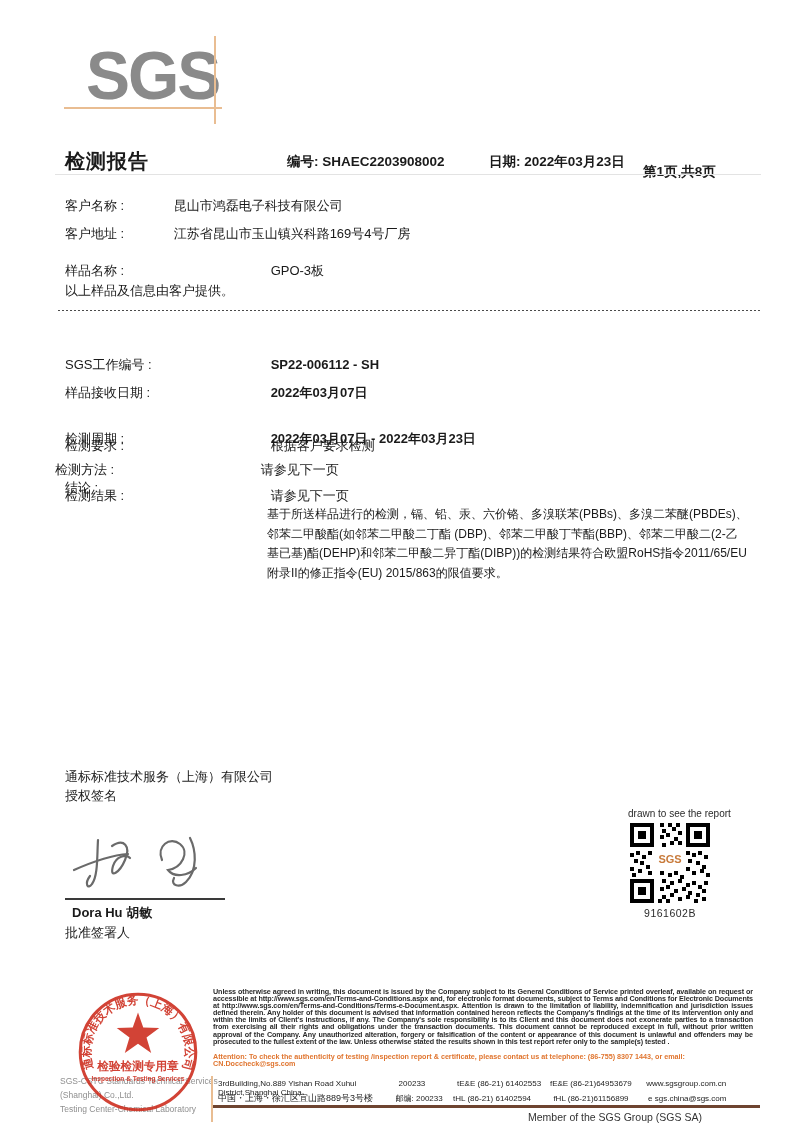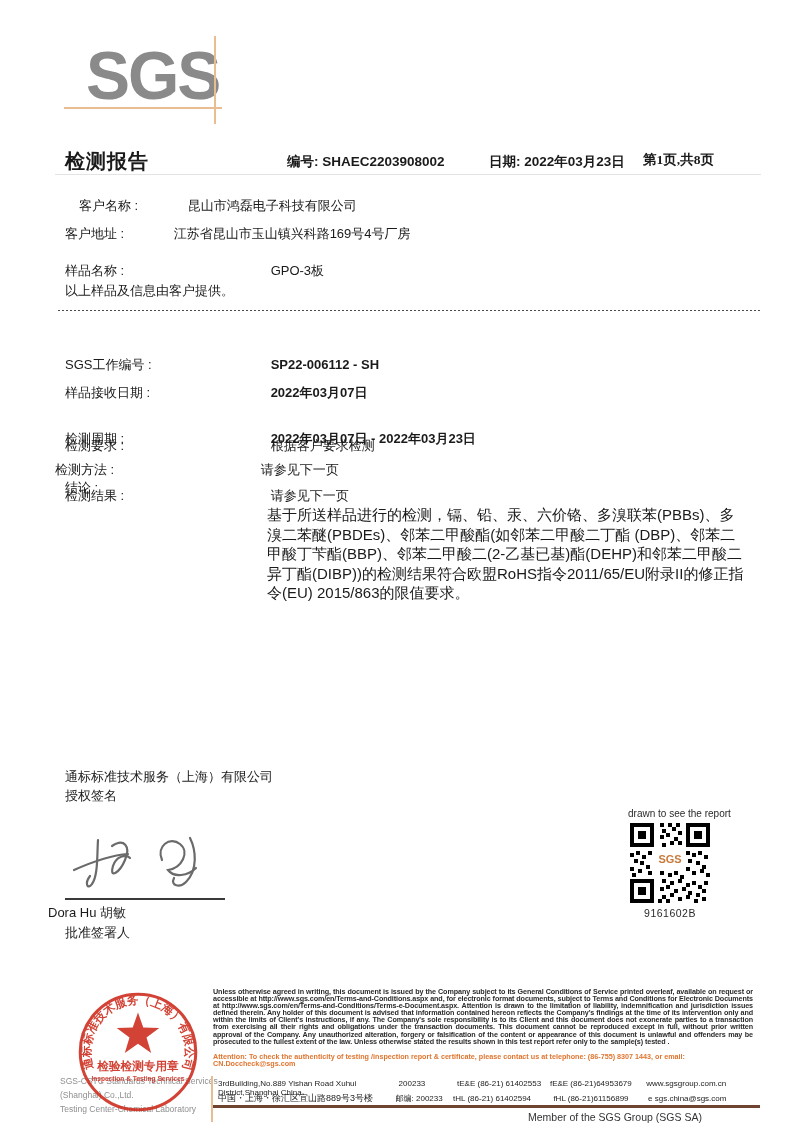--- a/index.html
+++ b/index.html
@@ -10,21 +10,21 @@
   .cross-h{height:2px;background:#e9bd92;}
   .cross-v{width:2px;background:#e9bd92;}
   
   .title{font-size:20px;font-weight:bold;letter-spacing:1px;}
   .hmeta{font-size:13.5px;font-weight:bold;}
   .faint-rule{height:1px;background:#e3e3e3;}
   
   .row13{font-size:13px;line-height:17px;}
   .dashed{height:1px;background:repeating-linear-gradient(90deg,#4a4a4a 0 2px,transparent 2px 4px);}
   .lblcol{display:inline-block;}
-  .concl{font-size:15px;line-height:19.5px;width:482px;}
+  .concl{font-size:12px;line-height:19.5px;width:482px;}
   
   .sig-line{height:2px;background:#3a3a3a;}
   
   .qr-caption{font-size:10px;color:#2a2a2a;}
   .qr-num{font-size:10.5px;color:#2a2a2a;letter-spacing:0.5px;}
   
   .disc{font-size:7.2px;line-height:7.1px;text-align:justify;color:#2b2b2b;width:540px;font-weight:bold;letter-spacing:-0.1px;}
   .attn{font-size:7.2px;line-height:7.4px;color:#e0752f;font-weight:bold;width:540px;}
   .behind-stamp{font-size:8.5px;color:#8f8f8f;line-height:14px;width:185px;}
   
@@ -43,24 +43,24 @@
 
 <div class="abs" style="left:86px;top:42px;">
   <div class="logo-text">SGS</div>
 </div>
 <div class="abs cross-h" style="left:64px;top:107px;width:158px;"></div>
 <div class="abs cross-v" style="left:214px;top:36px;height:88px;"></div>
 
 <div class="abs title" style="left:65px;top:148px;">检测报告</div>
 <div class="abs hmeta" style="left:287px;top:153px;">编号: SHAEC2203908002</div>
 <div class="abs hmeta" style="left:489px;top:153px;">日期: 2022年03月23日</div>
-<div class="abs hmeta" style="left:643px;top:151px;font-family:Liberation Serif, serif;">第1页,共8页</div>
+<div class="abs hmeta" style="left:643px;top:163px;">第1页,共8页</div>
 <div class="abs faint-rule" style="left:55px;top:174px;width:706px;"></div>
 
-<div class="abs row13" style="left:79px;top:197px;">
+<div class="abs row13" style="left:65px;top:197px;">
   <span class="lblcol" style="width:105px;">客户名称 :</span>
   <span>昆山市鸿磊电子科技有限公司</span>
 </div>
 <div class="abs row13" style="left:65px;top:225px;">
   <span class="lblcol" style="width:105px;">客户地址 :</span>
   <span>江苏省昆山市玉山镇兴科路169号4号厂房</span>
 </div>
 <div class="abs row13" style="left:65px;top:262px;">
   <span class="lblcol" style="width:202px;">样品名称 :</span>
   <span>GPO-3板</span>
@@ -101,21 +101,21 @@
 <svg class="abs" style="left:68px;top:826px;" width="170" height="74" viewBox="0 0 170 74">
   <g fill="none" stroke="#6a6a6a" stroke-width="2.2" stroke-linecap="round">
     <path d="M6,44 C24,36 46,29 60,28"></path>
     <path d="M30,14 C29,30 30,50 24,58 C20,64 16,58 22,50"></path>
     <path d="M44,20 C56,12 63,20 57,34 C52,46 41,54 45,40 C48,30 58,28 62,32"></path>
     <path d="M94,34 C88,20 102,10 112,18 C122,26 114,42 100,44 C106,52 120,50 128,42"></path>
     <path d="M122,12 C128,24 130,44 118,56 C112,62 102,60 106,52"></path>
   </g>
 </svg>
 <div class="abs sig-line" style="left:65px;top:898px;width:160px;"></div>
-<div class="abs row13" style="left:48px;top:904px;font-weight:normal;text-align:right;">Dora Hu 胡敏</div>
+<div class="abs row13" style="left:72px;top:904px;font-weight:bold;text-align:right;">Dora Hu 胡敏</div>
 <div class="abs row13" style="left:65px;top:924px;">批准签署人</div>
 
 <div class="abs qr-caption" style="left:628px;top:808px;">drawn to see the report</div>
 <div class="abs" style="left:628px;top:821px;width:84px;height:84px;background:#fff;">
   <svg width="84" height="84" viewBox="0 0 84 84">
     <rect x="0" y="0" width="84" height="84" fill="#ffffff"></rect>
     <g fill="#000000">
       <path d="M2,2h24v24h-24z M6,6v16h16v-16z" fill-rule="evenodd"></path>
       <rect x="10" y="10" width="8" height="8"></rect>
       <path d="M58,2h24v24h-24z M62,6v16h16v-16z" fill-rule="evenodd"></path>

